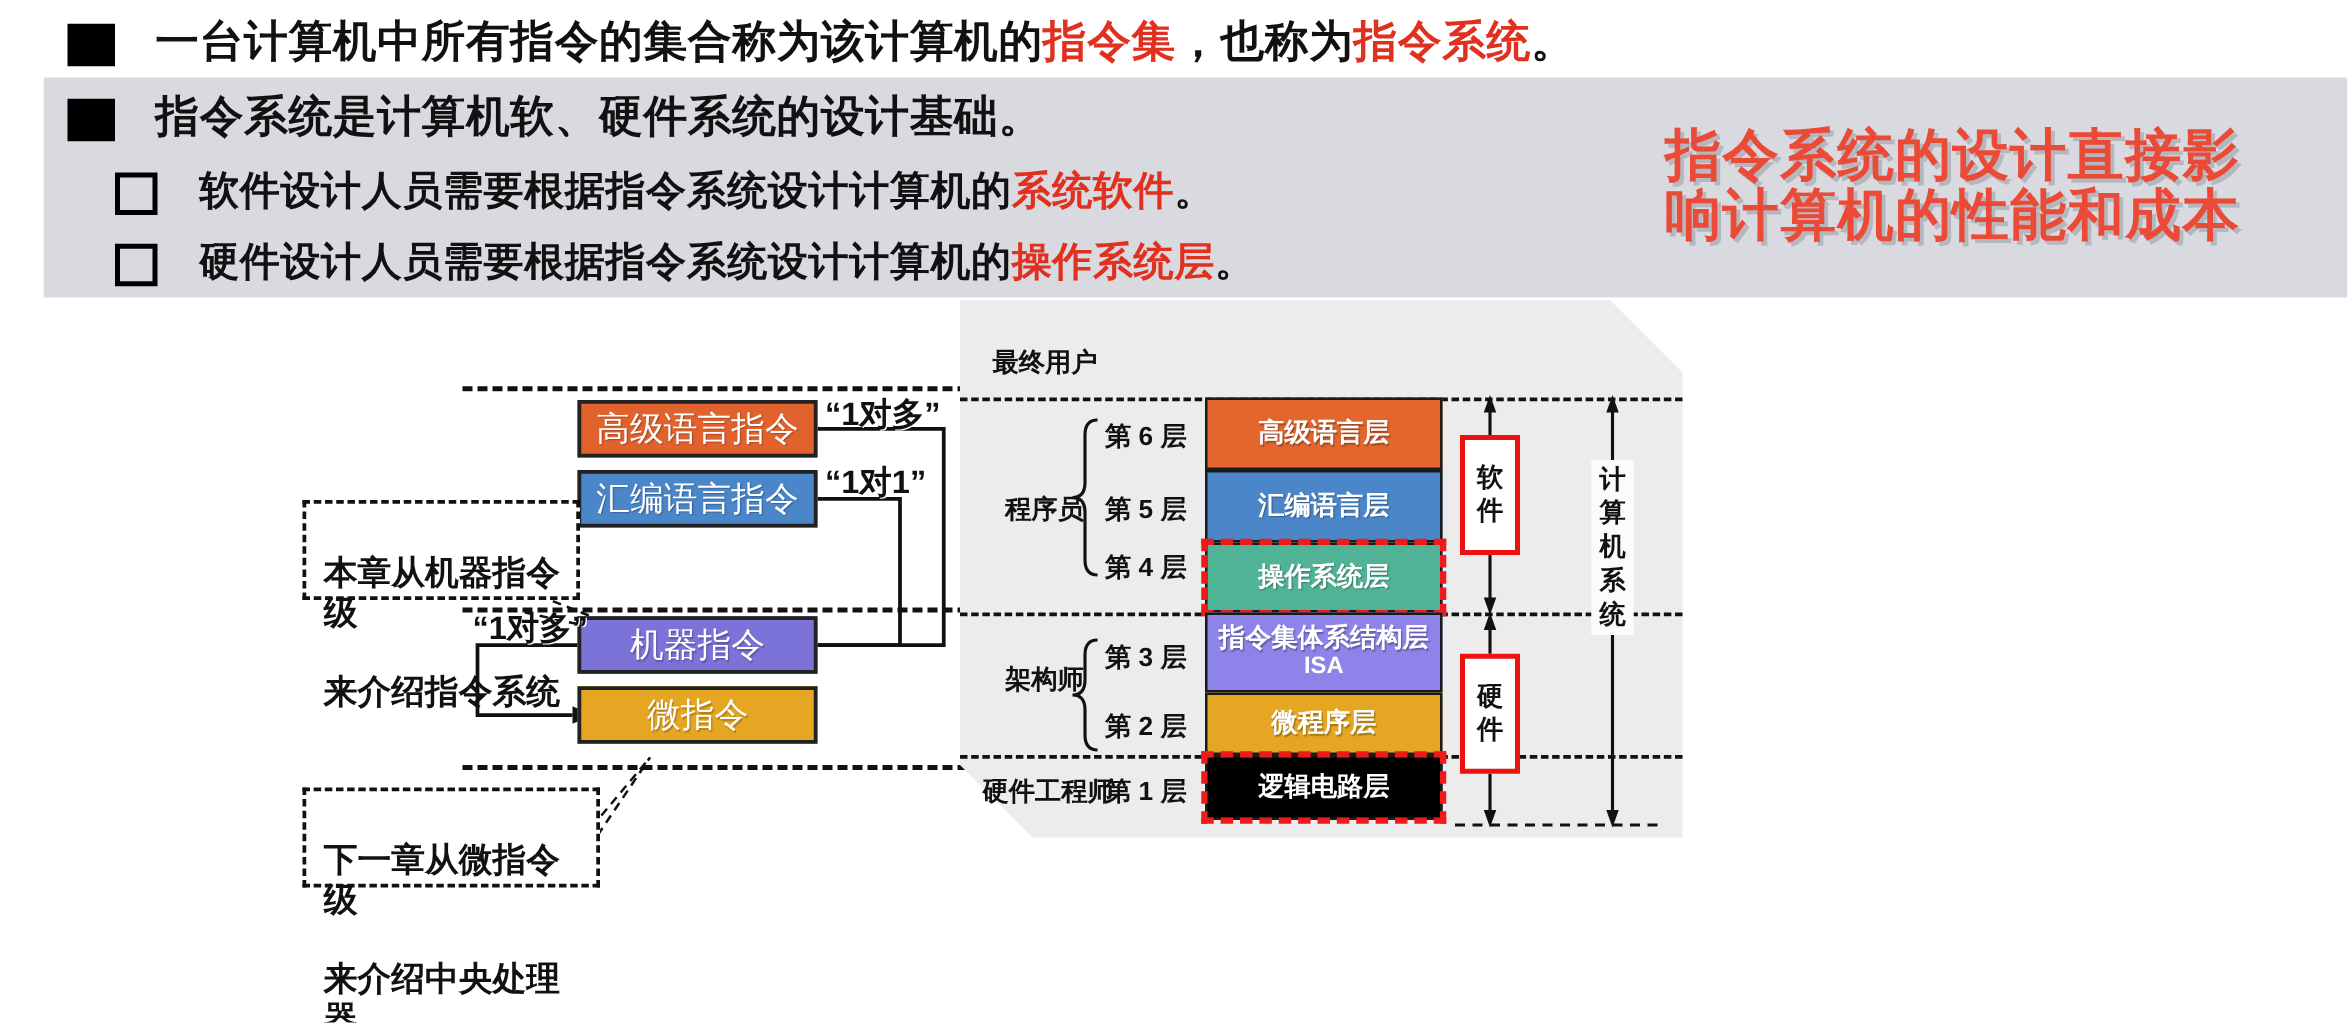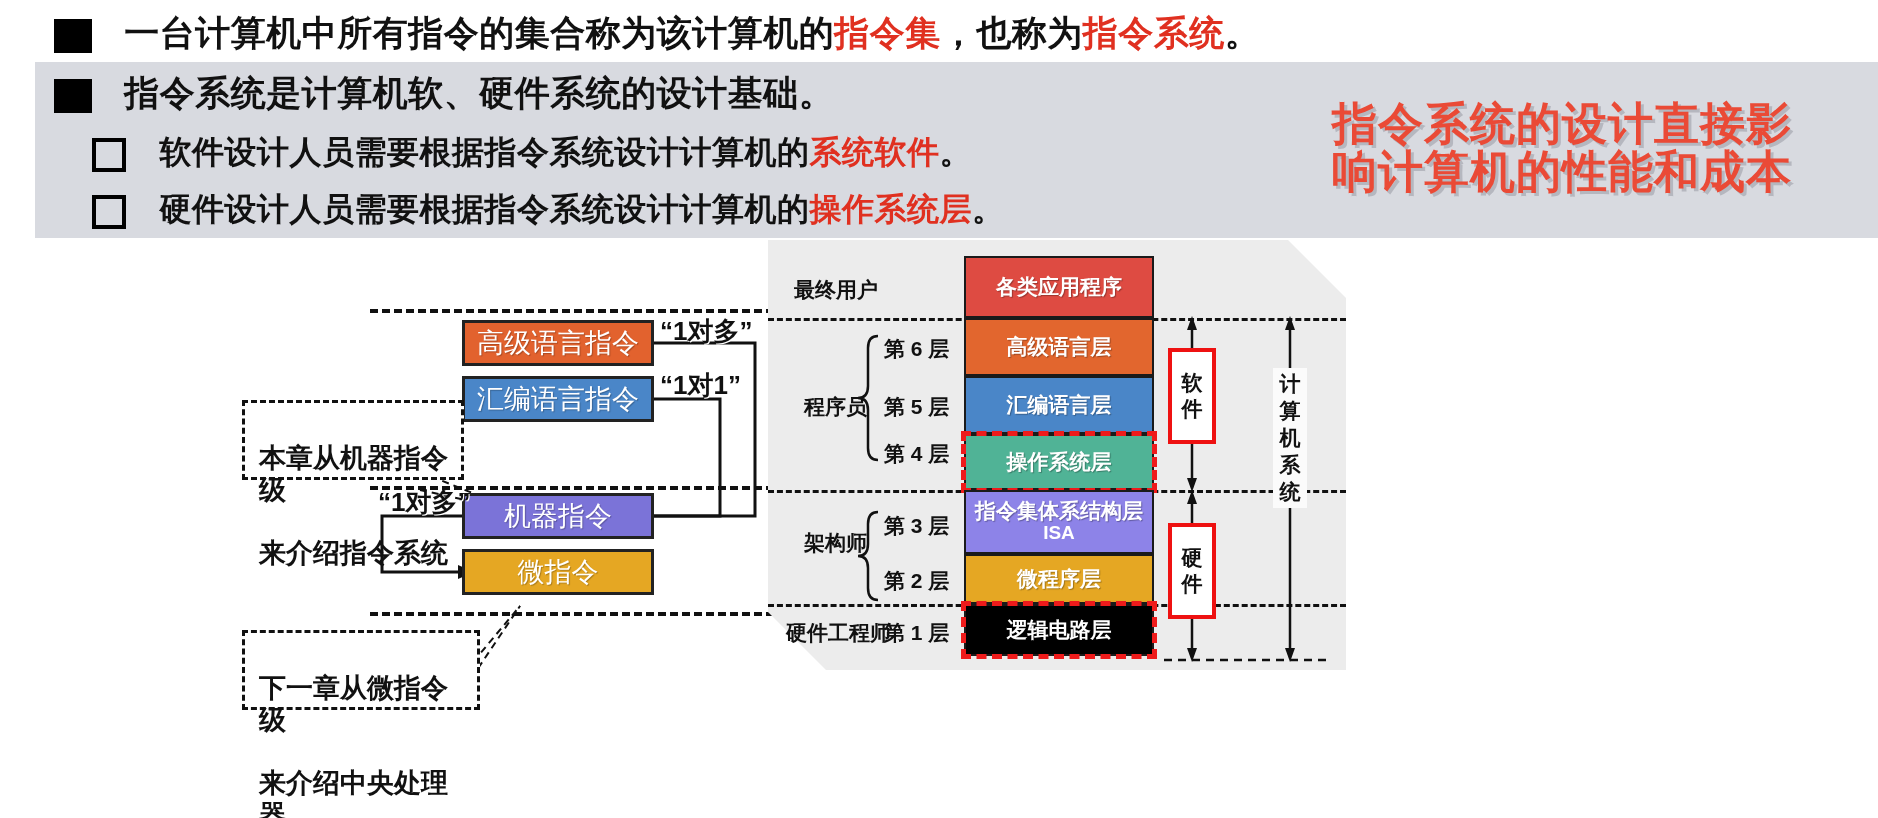--- a/index.html
+++ b/index.html
@@ -138,23 +138,20 @@
   </div>
 </div>
 
 <div id="right-diagram">
   <div id="panel"></div>
 
   <div class="pdash" style="left:0px;top:78px;width:578px;"></div>
   <div class="pdash" style="left:0px;top:250px;width:578px;"></div>
   <div class="pdash" style="left:0px;top:364px;width:578px;"></div>
 
-  <div class="layer" style="top:16px;height:62px;background:#de4b42;">
-    <span>各类应用程序</span>
-  </div>
   <div class="layer" style="top:78px;height:58px;background:#e2662e;">
     <span>高级语言层</span>
   </div>
   <div class="layer" style="top:136px;height:58px;background:#4a86c8;">
     <span>汇编语言层</span>
   </div>
   <div class="layer dashred" style="top:194px;height:56px;background:#50b396;">
     <span>操作系统层</span>
   </div>
   <div class="layer" style="top:250px;height:64px;background:#8d83e8;">

